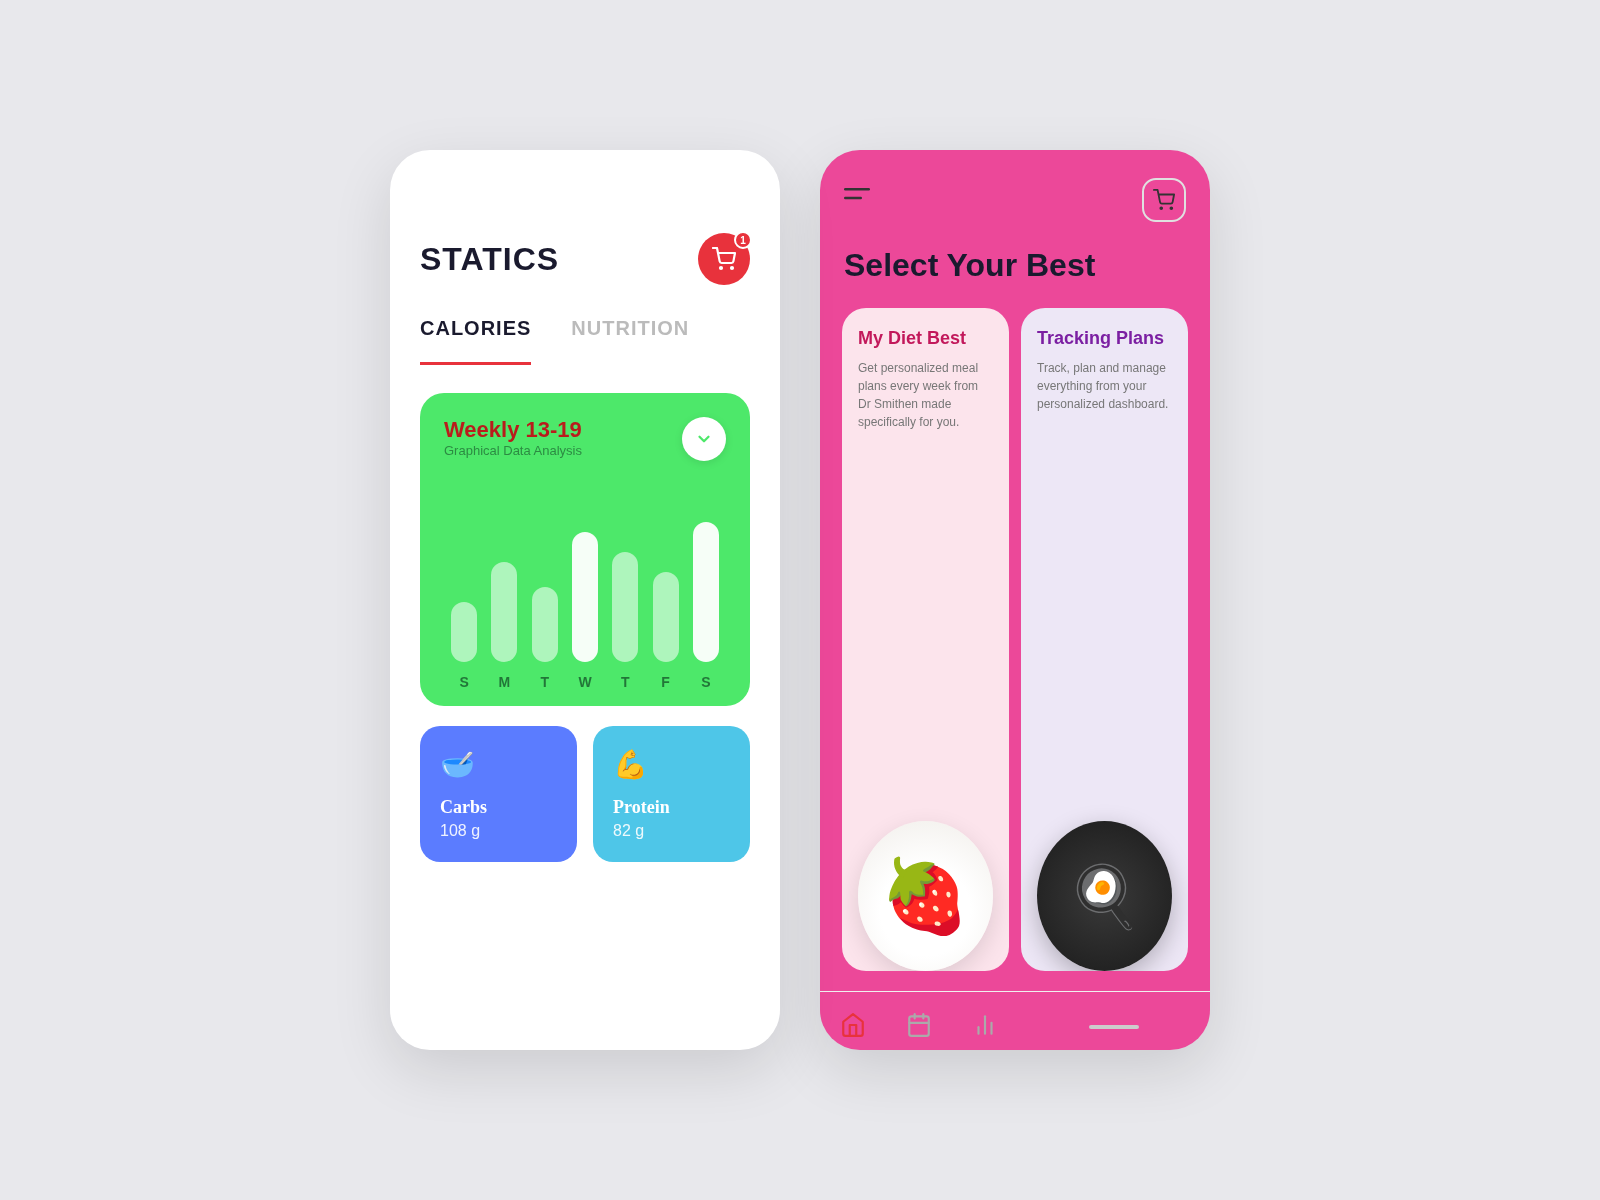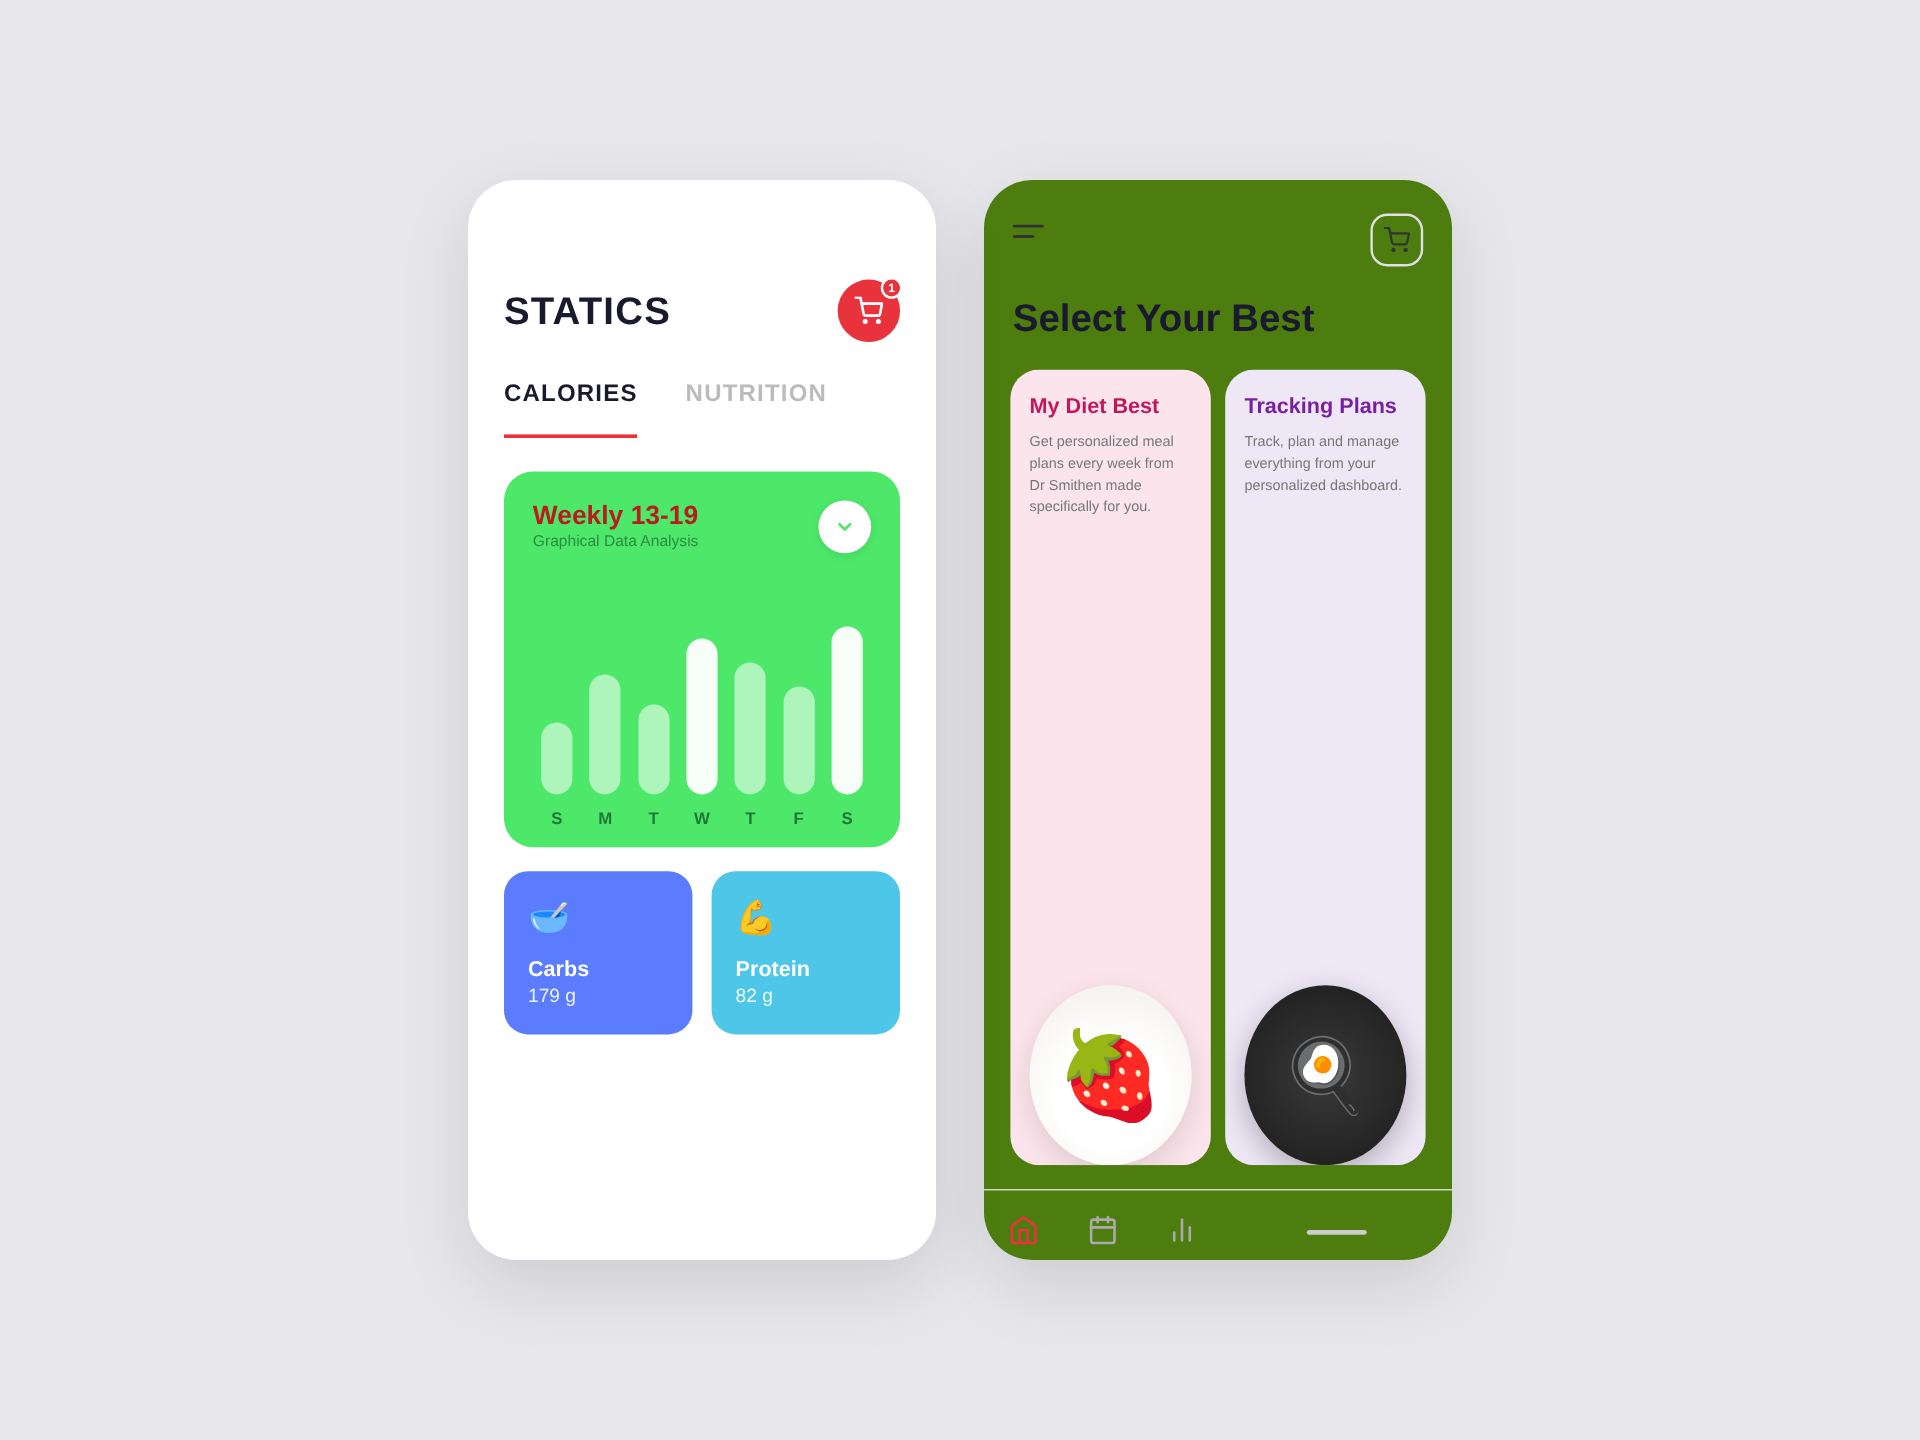--- a/index.html
+++ b/index.html
@@ -176,32 +176,33 @@
     .stat-card.cyan { background: #4ec6e8; }
     .stat-card .icon {
       font-size: 28px;
       margin-bottom: 16px;
       display: block;
     }
     .stat-card .stat-label {
       font-size: 18px;
       font-weight: 700;
       margin-bottom: 4px;
+      font-family: Liberation Serif, serif;
     }
     .stat-card .stat-value {
       font-size: 16px;
       font-weight: 500;
       opacity: 0.9;
     }
 
     
     .phone-right {
       width: 390px;
       min-height: 900px;
-      background: #4d7c0f;
+      background: #ec4899;
       border-radius: 40px;
       padding: 28px 0 0 0;
       box-shadow: 0 20px 60px rgba(0,0,0,0.12);
       overflow: hidden;
       display: flex;
       flex-direction: column;
     }
     .phone-right .top-bar {
       display: flex;
       justify-content: space-between;
@@ -378,21 +379,21 @@
         <span class="day-label">T</span>
         <span class="day-label">F</span>
         <span class="day-label">S</span>
       </div>
     </div>
 
     <div class="bottom-cards">
       <div class="stat-card blue">
         <span class="icon">🥣</span>
         <div class="stat-label">Carbs</div>
-        <div class="stat-value">179 g</div>
+        <div class="stat-value">108 g</div>
       </div>
       <div class="stat-card cyan">
         <span class="icon">💪</span>
         <div class="stat-label">Protein</div>
         <div class="stat-value">82 g</div>
       </div>
     </div>
   </div>
 
   <div class="phone-right">

